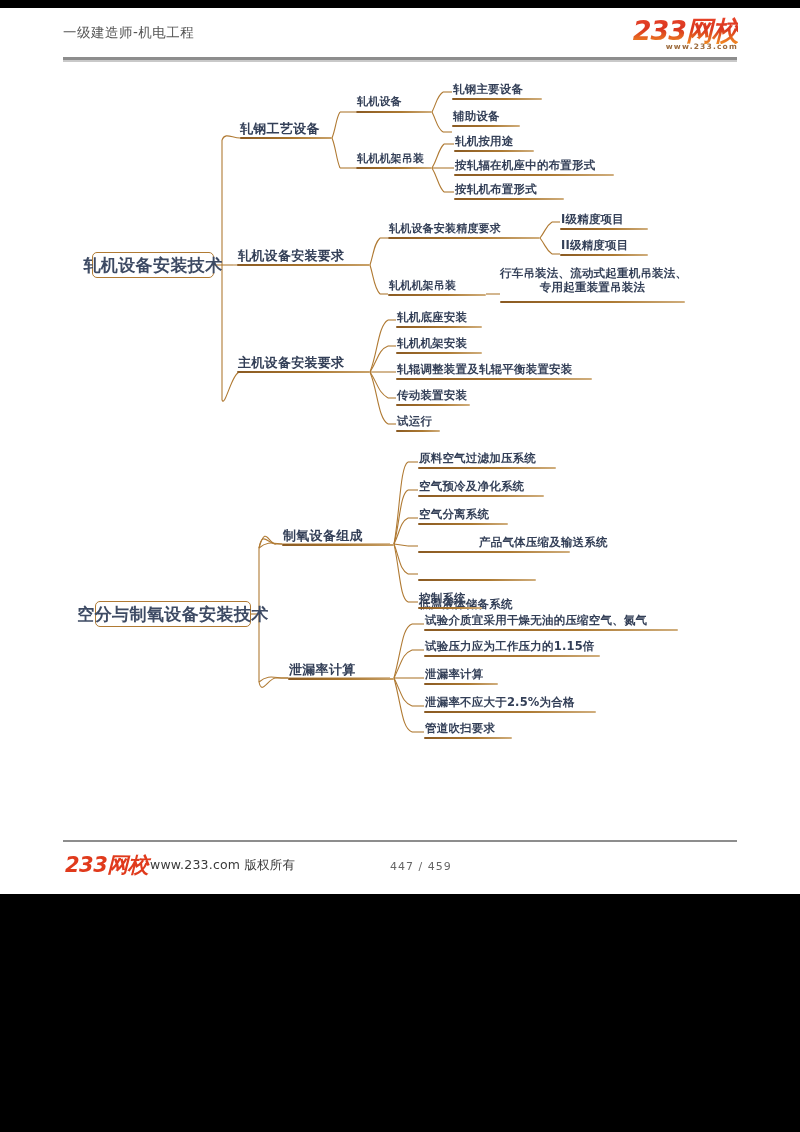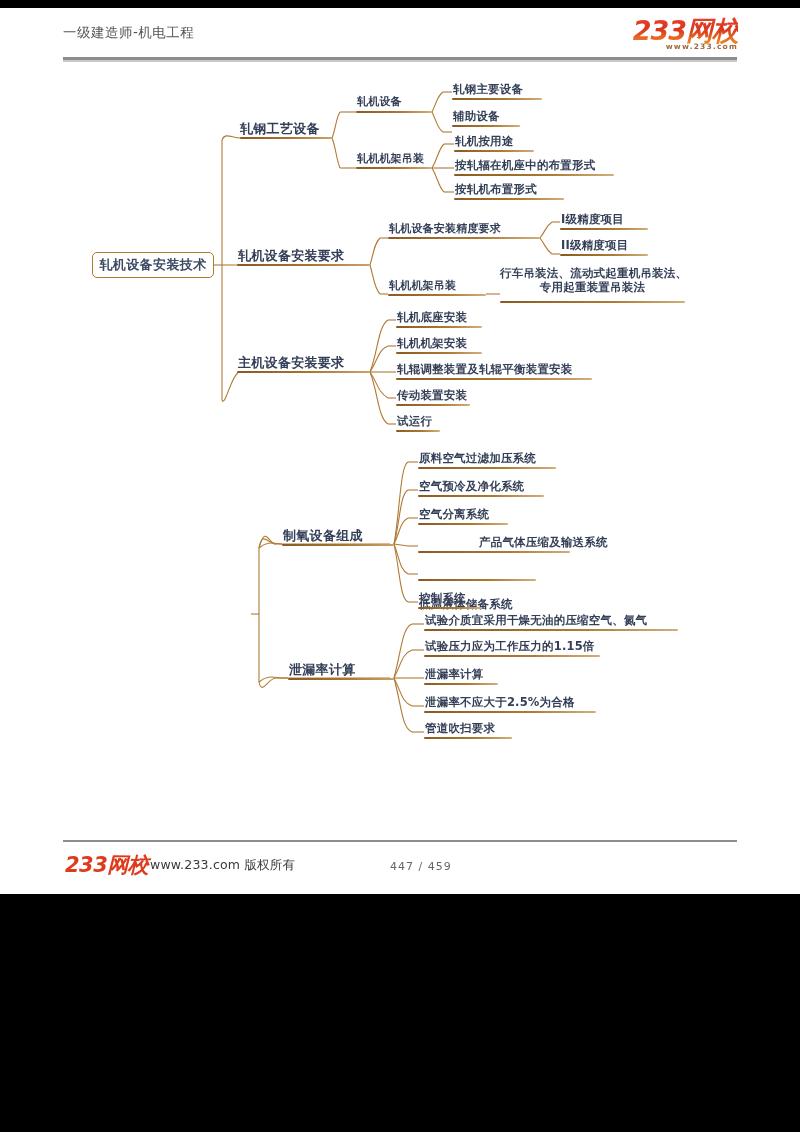--- a/index.html
+++ b/index.html
@@ -97,21 +97,21 @@
     height: 1132px;
   }
 
   .root-node {
     position: absolute;
     box-sizing: border-box;
     border: 1.6px solid #b07a33;
     border-radius: 5px;
     background: #ffffff;
     color: #3d4a63;
-    font-size: 13px;
+    font-size: 17px;
     font-weight: bold;
     letter-spacing: 0.4px;
     display: flex;
     align-items: center;
     justify-content: center;
     white-space: nowrap;
     padding: 0 8px;
   }
 
   .branch-node {
@@ -355,20 +355,21 @@
 
     <div class="branch-node lvl3" style="left:397px; top:363px;">轧辊调整装置及轧辊平衡装置安装</div>
     <div class="underline thin" style="left:396px; top:378px; width:196px;"></div>
 
     <div class="branch-node lvl3" style="left:397px; top:389px;">传动装置安装</div>
     <div class="underline thin" style="left:396px; top:404px; width:74px;"></div>
 
     <div class="branch-node lvl3" style="left:397px; top:415px;">试运行</div>
     <div class="underline thin" style="left:396px; top:430px; width:44px;"></div>
 
+    <div class="root-node" style="left:95px; top:601px; width:156px; height:26px;">空分与制氧设备安装技术</div>
 
     <div class="branch-node lvl1" style="left:283px; top:528px;">制氧设备组成</div>
     <div class="underline" style="left:282px; top:544px; width:112px;"></div>
 
     <div class="branch-node lvl1" style="left:289px; top:662px;">泄漏率计算</div>
     <div class="underline" style="left:288px; top:678px; width:106px;"></div>
 
     <div class="branch-node lvl3" style="left:419px; top:452px;">原料空气过滤加压系统</div>
     <div class="underline thin" style="left:418px; top:467px; width:138px;"></div>
 

